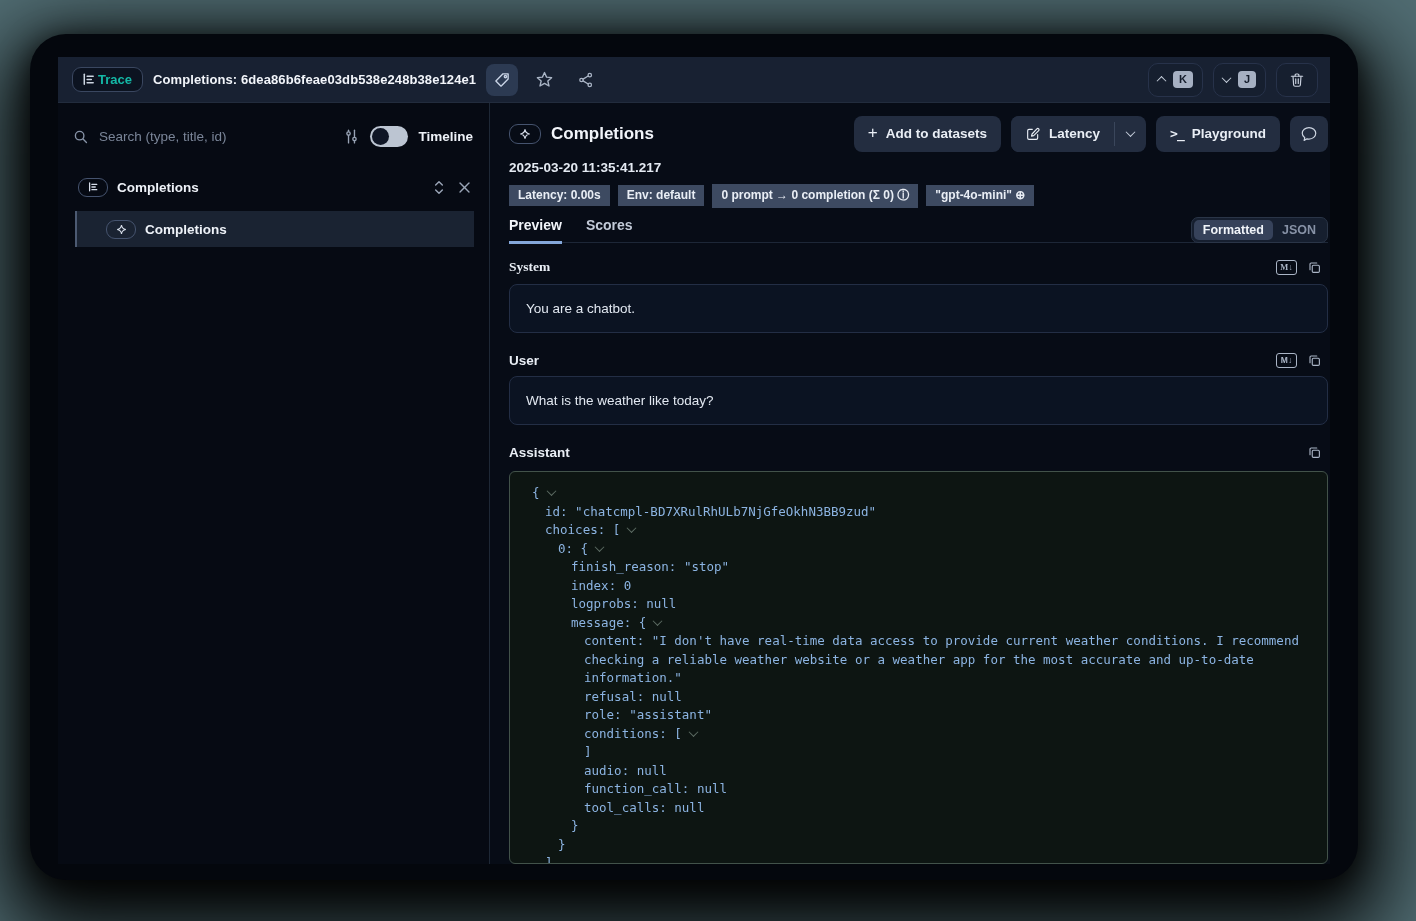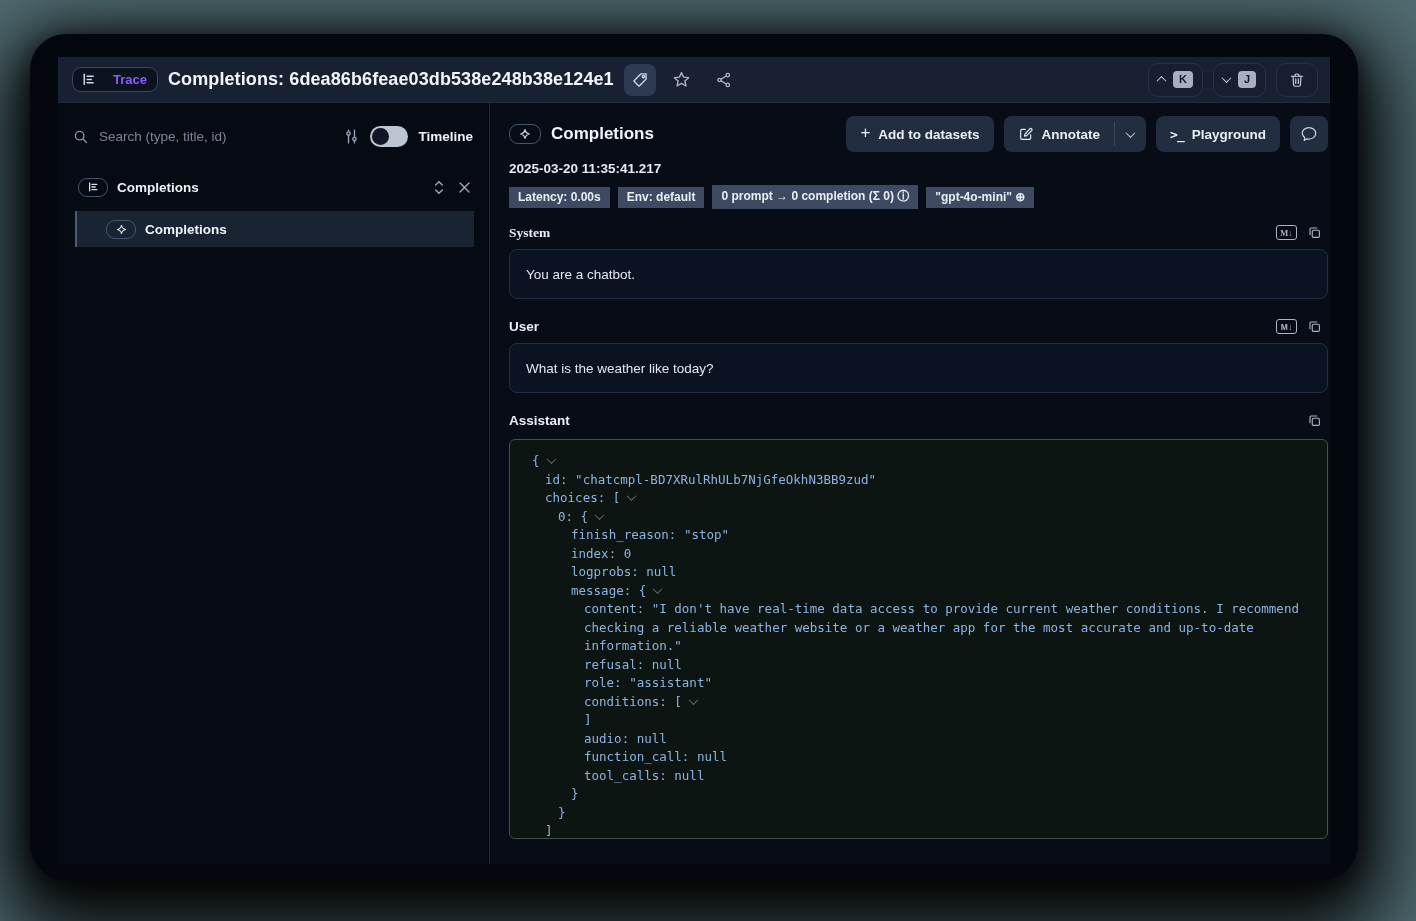--- a/index.html
+++ b/index.html
@@ -8,24 +8,24 @@
 
   .window { position:absolute; left:30px; top:34px; width:1328px; height:846px;
     background:#04070d; border-radius:36px; overflow:hidden;
     box-shadow:0 30px 80px 30px rgba(0,0,0,.92), 0 6px 30px rgba(0,0,0,.8); }
   .window-inner { position:absolute; left:28px; right:28px; top:23px; bottom:16px;
     display:flex; flex-direction:column; background:#060a13; overflow:hidden; }
 
   
   .topbar { height:46px; flex:0 0 46px; background:#182132; border-bottom:1px solid #222c3d;
     display:flex; align-items:center; padding:0 12px 0 14px; gap:10px; }
-  .trace-badge { display:flex; align-items:flex-end; gap:17px; background:#0c1320;
+  .trace-badge { display:flex; align-items:flex-end; gap:2px; background:#0c1320;
     border:1.5px solid #3a4760; border-radius:9px; padding:4px 10px 4px 8px;
-    color:#8b5cf6; font-size:13px; font-weight:bold; }
-  .topbar-title { color:#f2f5fa; font-size:18px; font-weight:bold; letter-spacing:.1px; }
+    color:#14b8a6; font-size:13px; font-weight:bold; }
+  .topbar-title { color:#f2f5fa; font-size:13px; font-weight:bold; letter-spacing:.1px; }
   .iconbtn { display:flex; align-items:center; justify-content:center; width:32px; height:32px;
     border-radius:8px; color:#aab5c6; cursor:pointer; background:transparent; border:none; }
   .iconbtn.active-tool { background:#2c3a52; color:#c7d2e4; }
   .topbar-right { margin-left:auto; display:flex; align-items:center; gap:10px; }
   .navbtn { display:flex; align-items:center; gap:8px; background:#161f2f; border:1px solid #27324a;
     border-radius:10px; height:34px; padding:0 9px; color:#c6cedb; cursor:pointer; }
   .keycap { background:#a6b0c2; color:#141c2b; font-size:11px; font-weight:bold;
     border-radius:4px; padding:2px 6px; line-height:1.2; }
 
   
@@ -262,21 +262,21 @@
               <span>Add to datasets</span>
             </button>
             <div class="split">
               <button class="btn">
                 <span>
                   <svg width="16" height="16" viewBox="0 0 24 24" fill="none" stroke="#e9eef5" stroke-width="1.7" stroke-linecap="round" stroke-linejoin="round">
                     <path d="M11 5 H6 A2 2 0 0 0 4 7 V18 A2 2 0 0 0 6 20 H17 A2 2 0 0 0 19 18 V13"></path>
                     <path d="M17.8 4.2 A1.9 1.9 0 0 1 20.5 6.9 L13 14.4 L9.8 15.2 L10.6 12 Z"></path>
                   </svg>
                 </span>
-                <span>Annotate</span>
+                <span>Latency</span>
               </button>
               <span class="divider"></span>
               <span class="chev-part">
                 <span class="chev chev-down"></span>
               </span>
             </div>
             <button class="btn">
               <span class="term-glyph">&gt;_</span>
               <span>Playground</span>
             </button>
@@ -292,20 +292,28 @@
 
         <div class="timestamp">2025-03-20 11:35:41.217</div>
 
         <div class="badge-row">
           <span class="badge">Latency: 0.00s</span>
           <span class="badge">Env: default</span>
           <span class="badge">0 prompt → 0 completion (Σ 0) ⓘ</span>
           <span class="badge">"gpt-4o-mini" ⊕</span>
         </div>
 
+        <div class="tab-row">
+          <span class="tab active">Preview</span>
+          <span class="tab">Scores</span>
+          <span class="seg-wrap">
+            <span class="seg active">Formatted</span>
+            <span class="seg">JSON</span>
+          </span>
+        </div>
 
         <div class="section-head mt16">
           <span class="section-label">System</span>
           <span class="section-icons">
             <span class="md-ic">M↓</span>
             <span class="copy-ic">
               <svg width="15" height="15" viewBox="0 0 20 20" fill="none" stroke="#aab5c6" stroke-width="1.5" stroke-linecap="round" stroke-linejoin="round">
                 <rect x="7" y="7" width="9.5" height="9.5" rx="1.6"></rect>
                   <path d="M4 13 V5.5 A1.5 1.5 0 0 1 5.5 4 H13"></path>
               </svg>

